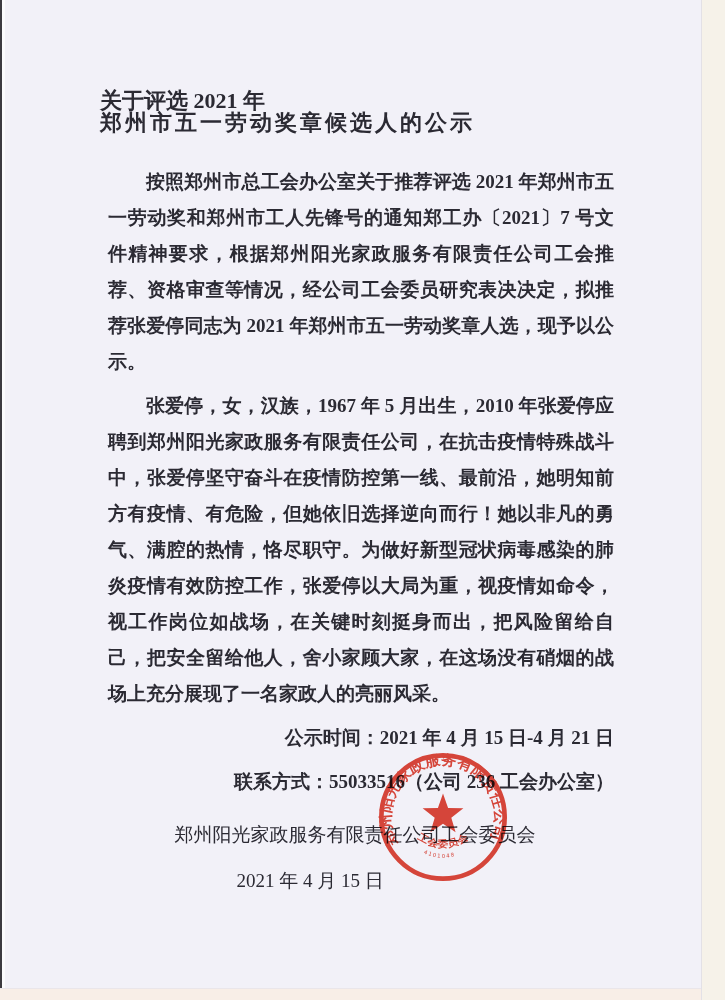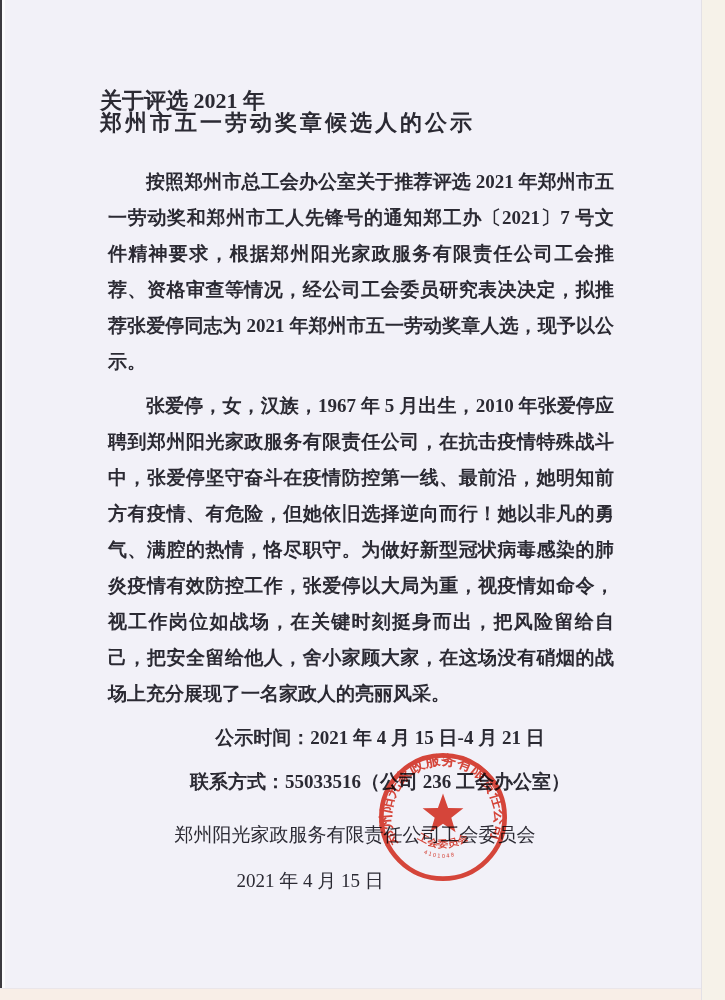--- a/index.html
+++ b/index.html
@@ -51,21 +51,21 @@
     font-size:19px;
     line-height:36px;
     text-align:justify;
   }
   .body-text p{
     margin:8px;
     text-indent:2em;
     font-weight:bold;
   }
   .body-text p.short{
-    text-align:center;
+    text-align:right;
     margin-top:3px;
   }
   .sig-block{
     margin-top:22px;
     font-size:19px;
     text-align:center;
   }
   .sig-org{padding-right:12px;line-height:26px;}
   .sig-date{padding-right:102px;line-height:26px;margin-top:20px;}
   

